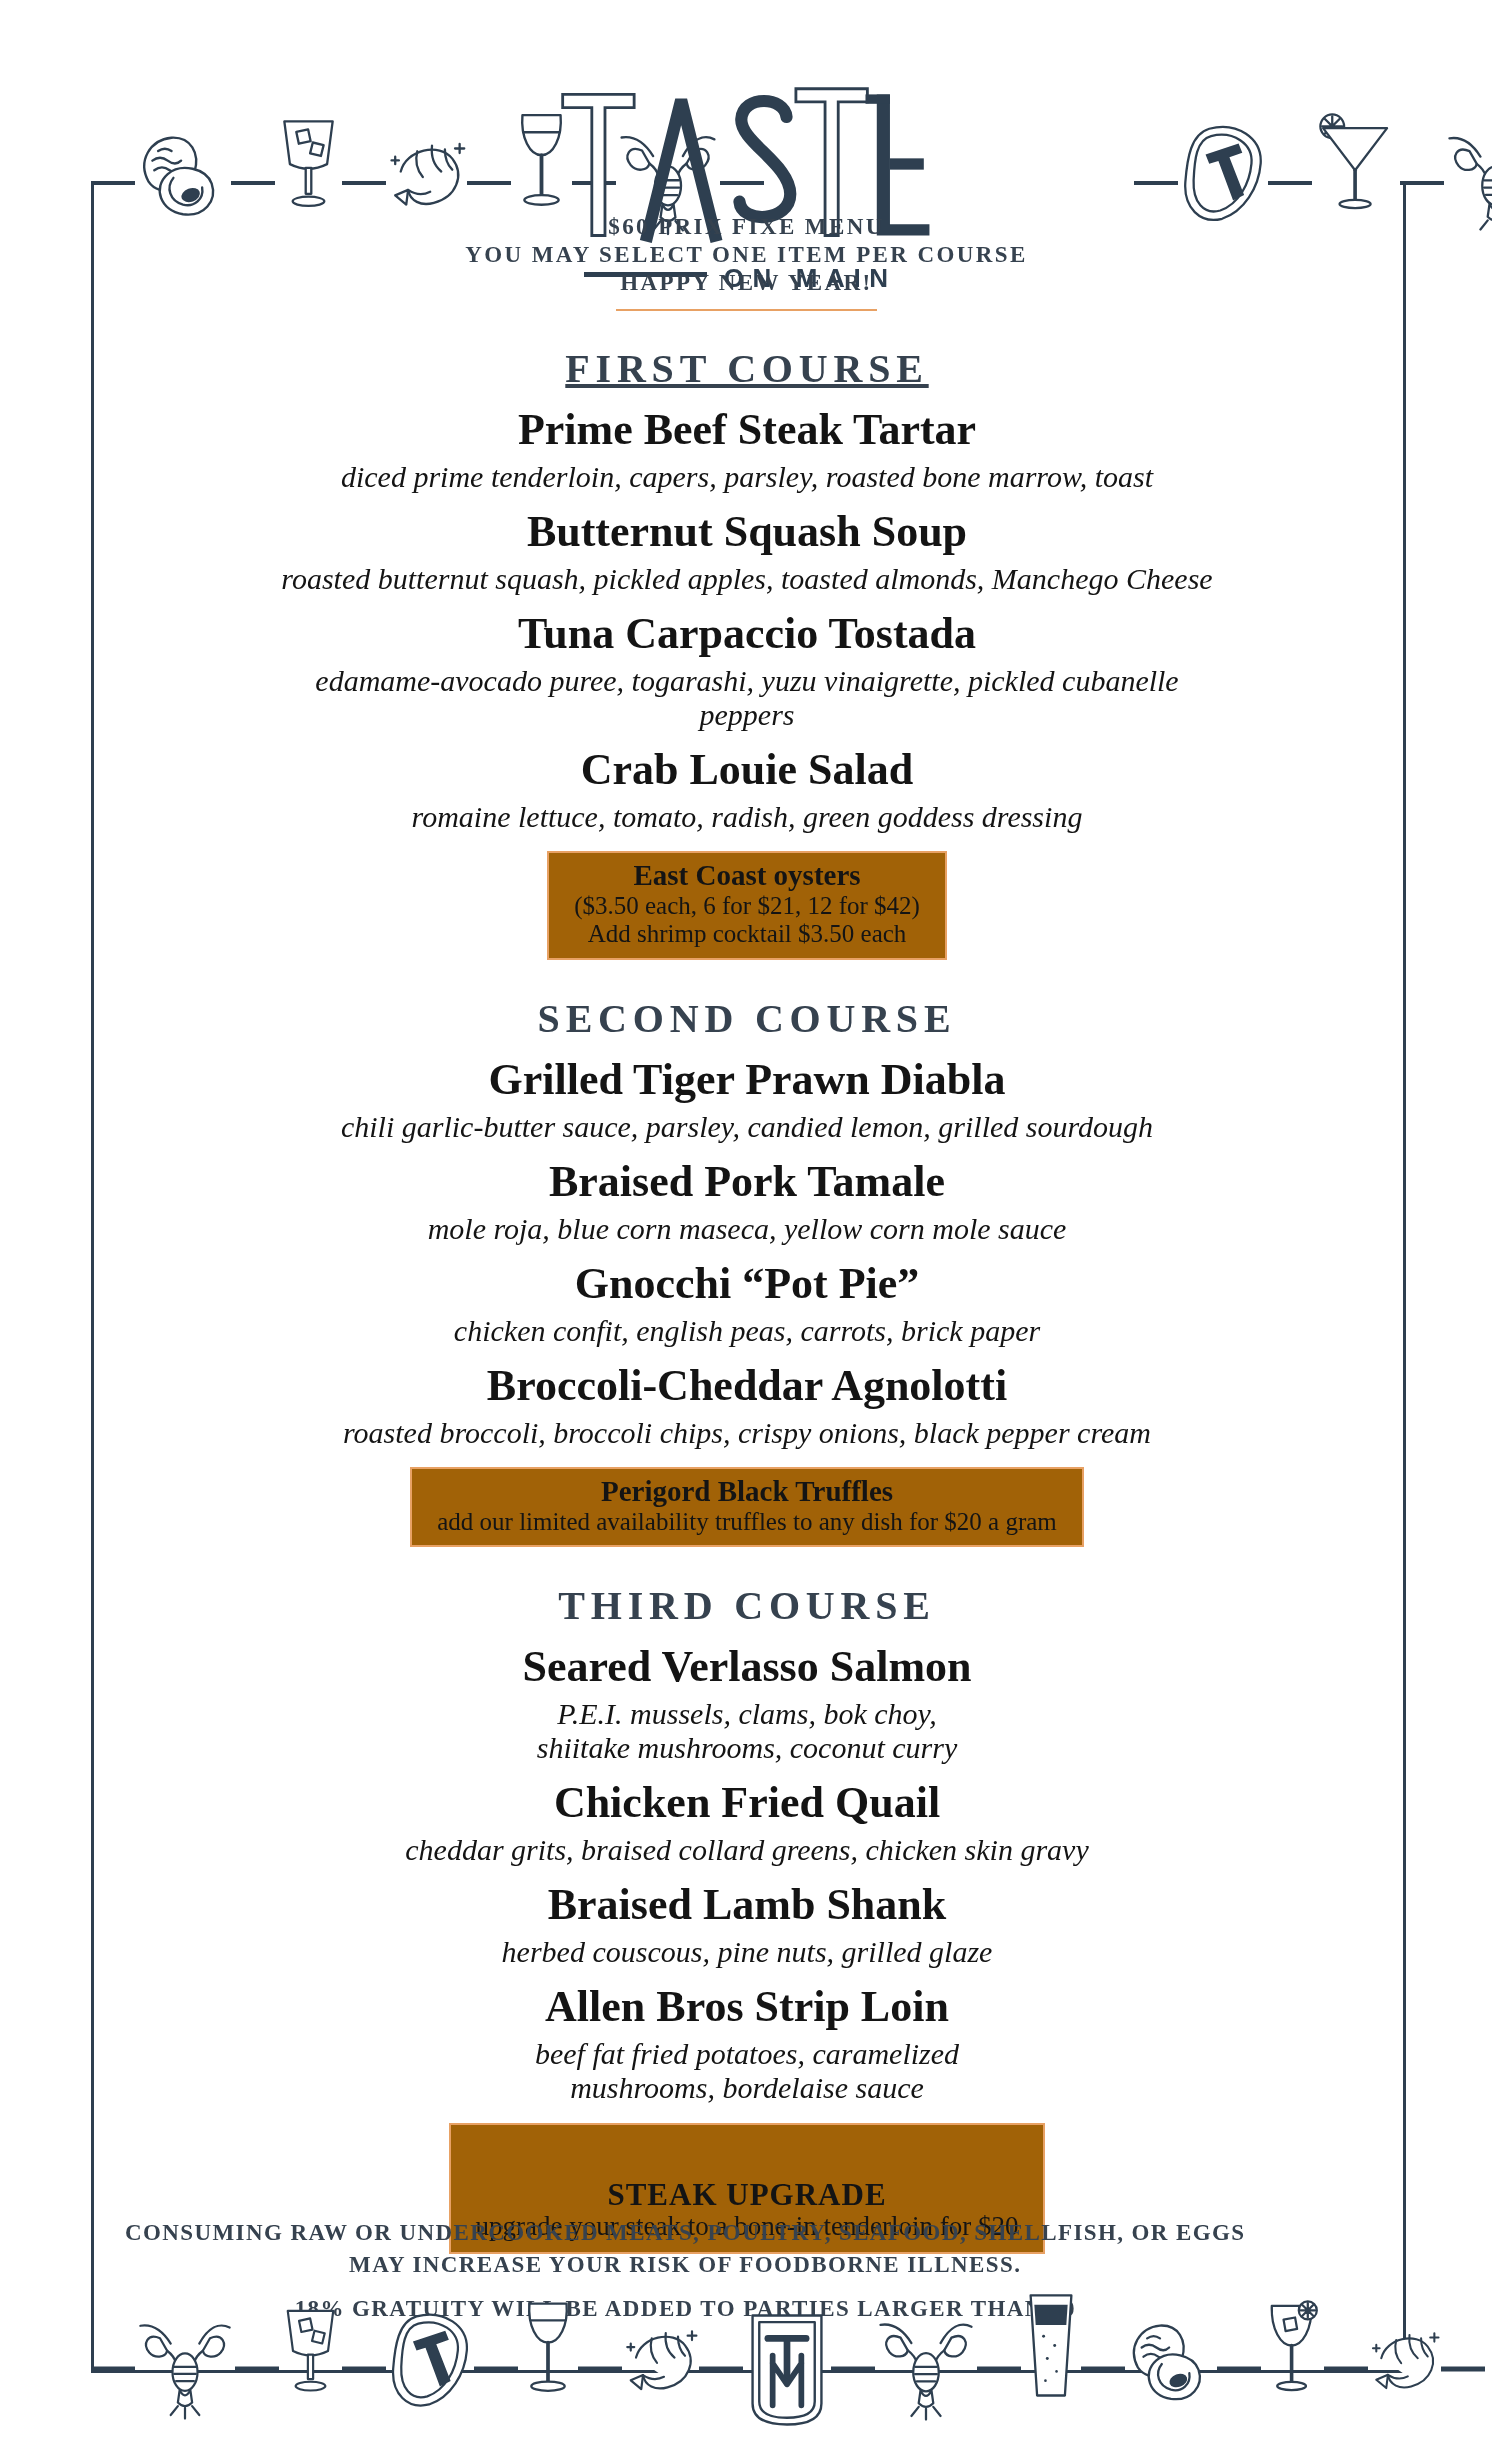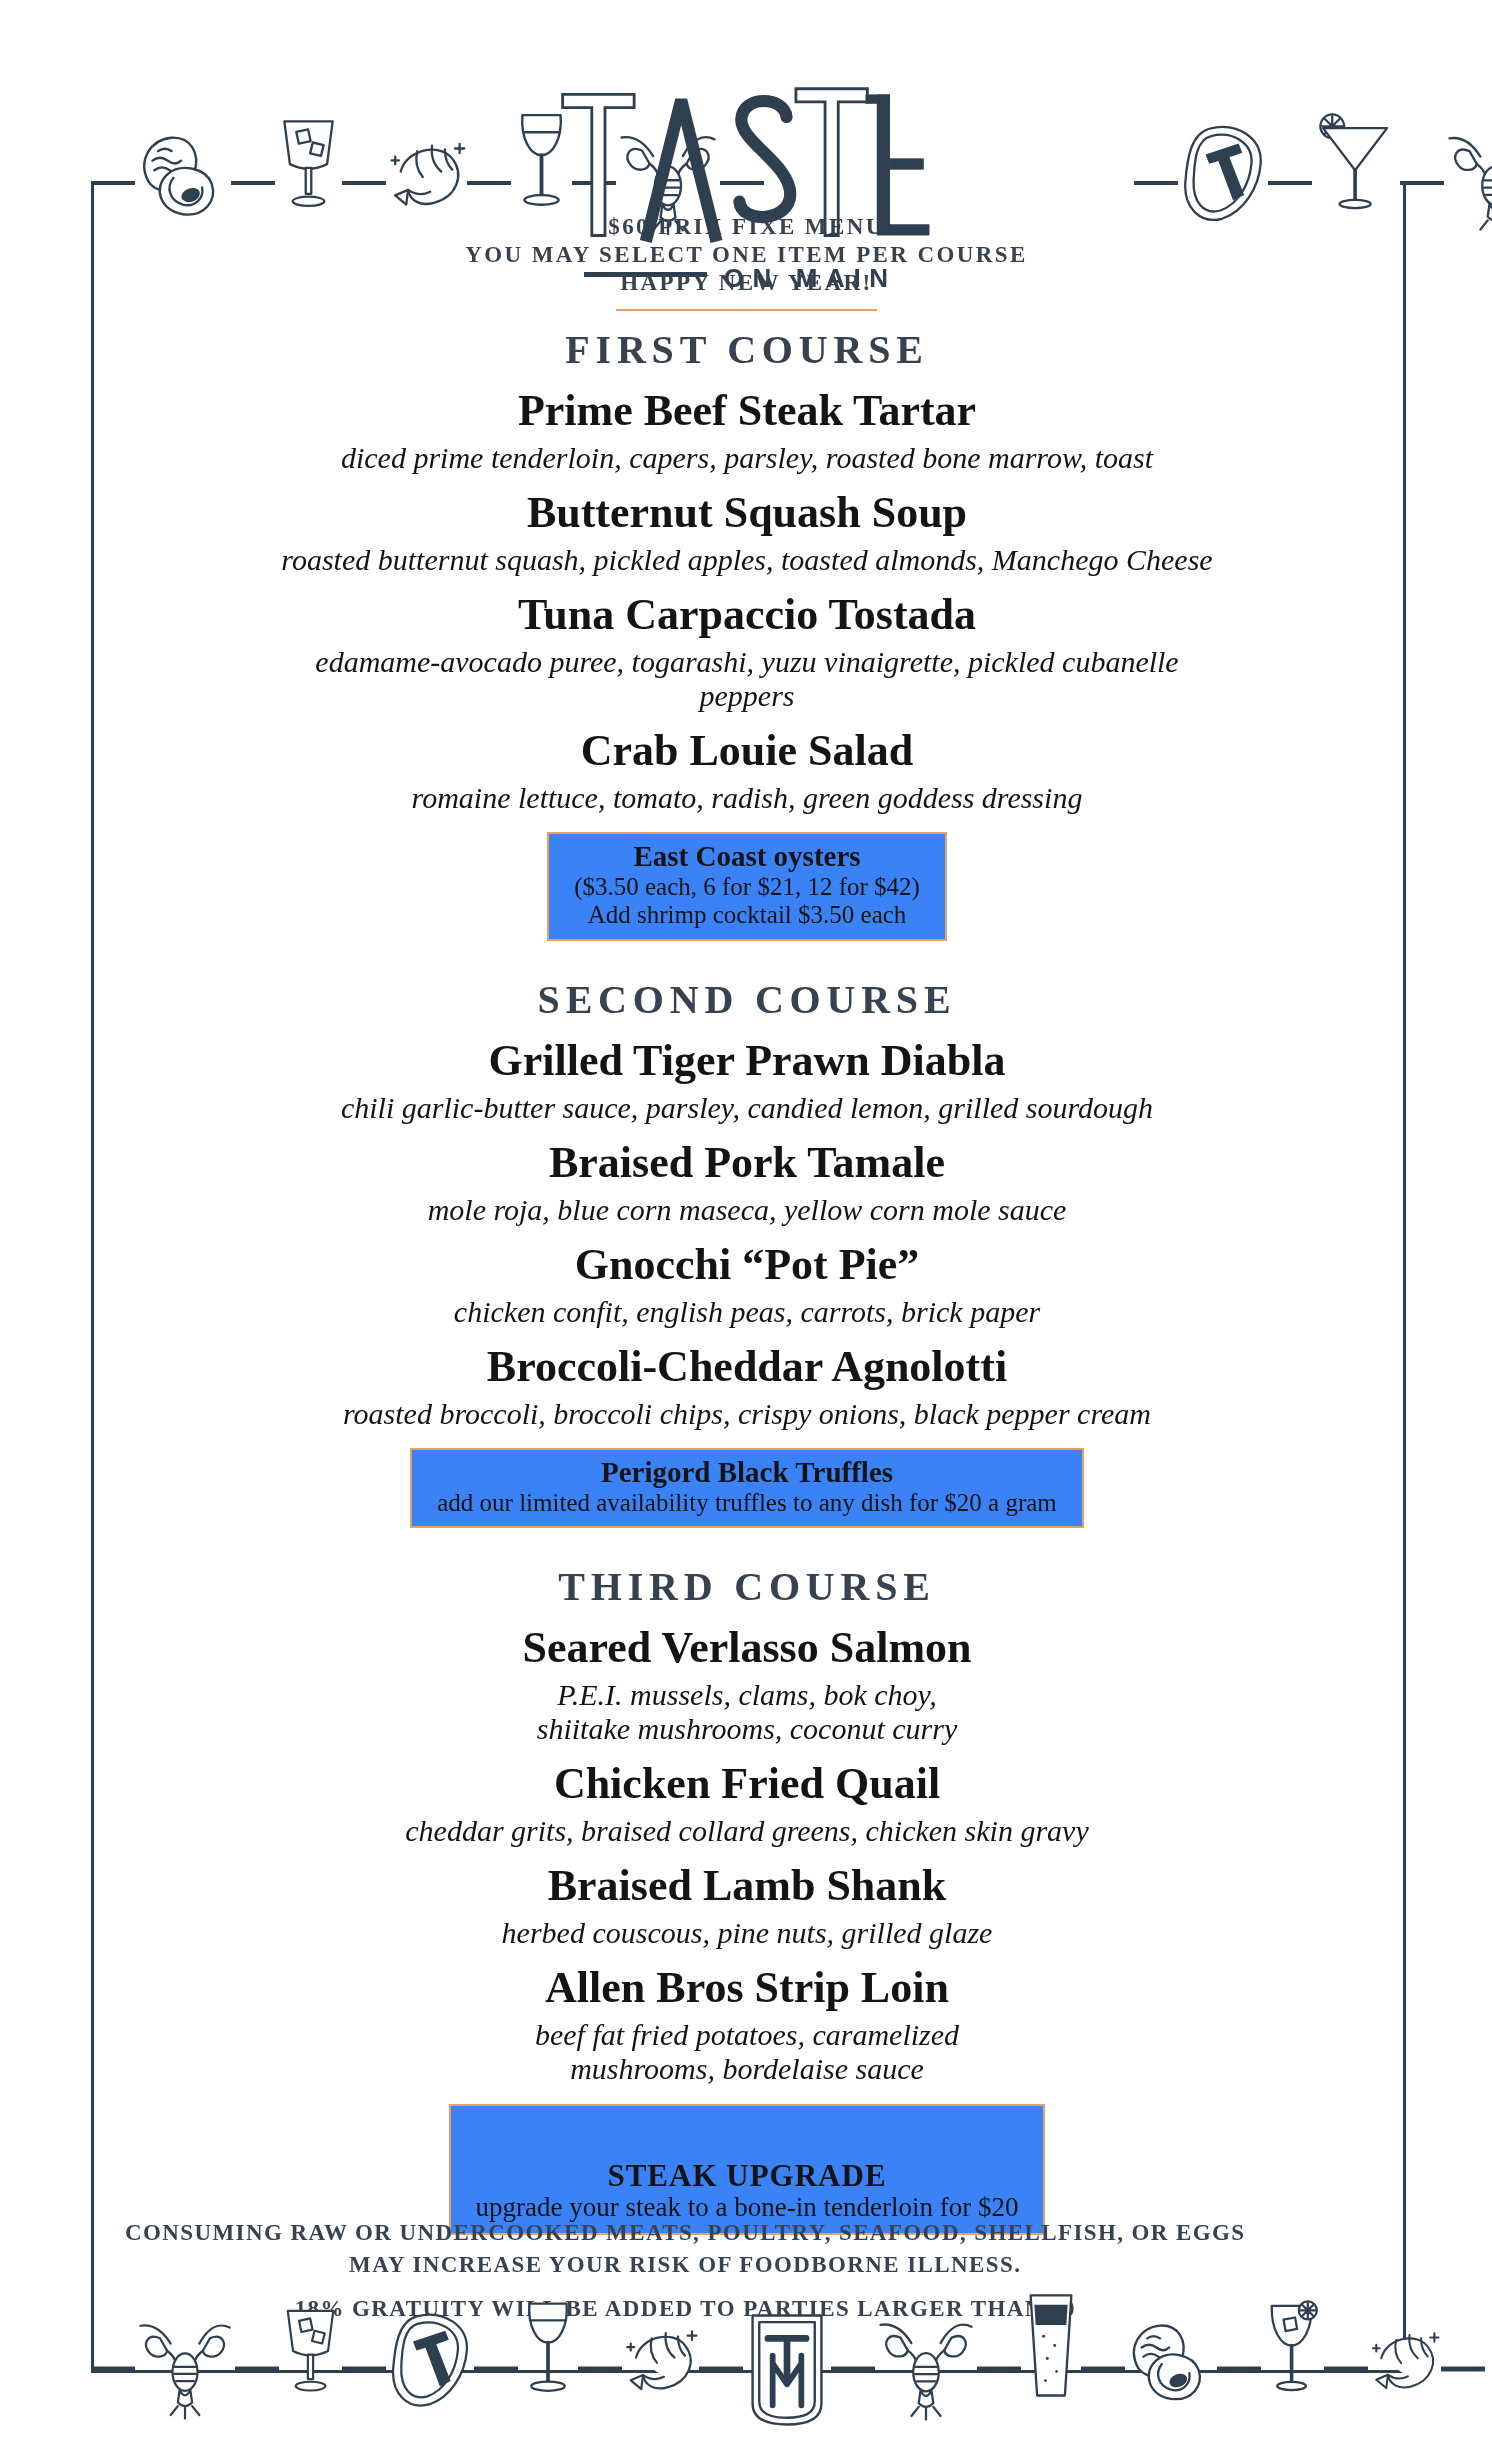--- a/index.html
+++ b/index.html
@@ -37,25 +37,25 @@
 
   
   .subhead{position:absolute;top:213px;left:0;width:100%;text-align:center;color:var(--heading);}
   .subhead div{font-weight:700;font-size:23px;letter-spacing:2.4px;line-height:28px;}
   .orange-rule{width:261px;height:2.9px;background:var(--orange);margin:11.5px auto 0;}
 
   
   .content{position:absolute;top:325px;left:106px;width:1282px;text-align:center;}
   .course-title{font-size:40px;font-weight:700;letter-spacing:5.8px;color:var(--heading);
                 margin:35px 0 5.8px;}
-  .course-title.first{margin-top:1px;}
+  .course-title.first{margin-top:20px;text-decoration:underline;}
   .item-name{font-size:44px;font-weight:700;color:var(--ink);margin-top:19px;line-height:38px;}
   .item-desc{font-size:30px;font-style:italic;line-height:34px;margin-top:11px;white-space:pre-line;}
   .callout{display:inline-block;border:2.9px solid var(--orange);padding:5.8px 25px 9.6px;
-           margin-top:17.3px;background:#3b82f6;}
+           margin-top:17.3px;background:#a16207;}
   .callout-title{font-size:29px;font-weight:700;line-height:33px;}
   .callout-line{font-size:25px;line-height:28px;}
   .callout.steak .callout-title{font-size:31px;letter-spacing:1px;margin-top:48px;}
   .callout.steak .callout-line{font-size:27px;line-height:31px;}
 
   
   .footnotes{position:absolute;left:125px;top:2217px;text-align:center;color:var(--heading);}
   .footnotes .disc{font-size:23px;font-weight:600;letter-spacing:1.4px;line-height:32px;
                    white-space:pre-line;}
   .footnotes .grat{font-size:23px;font-weight:600;letter-spacing:1.4px;margin-top:15.4px;}

